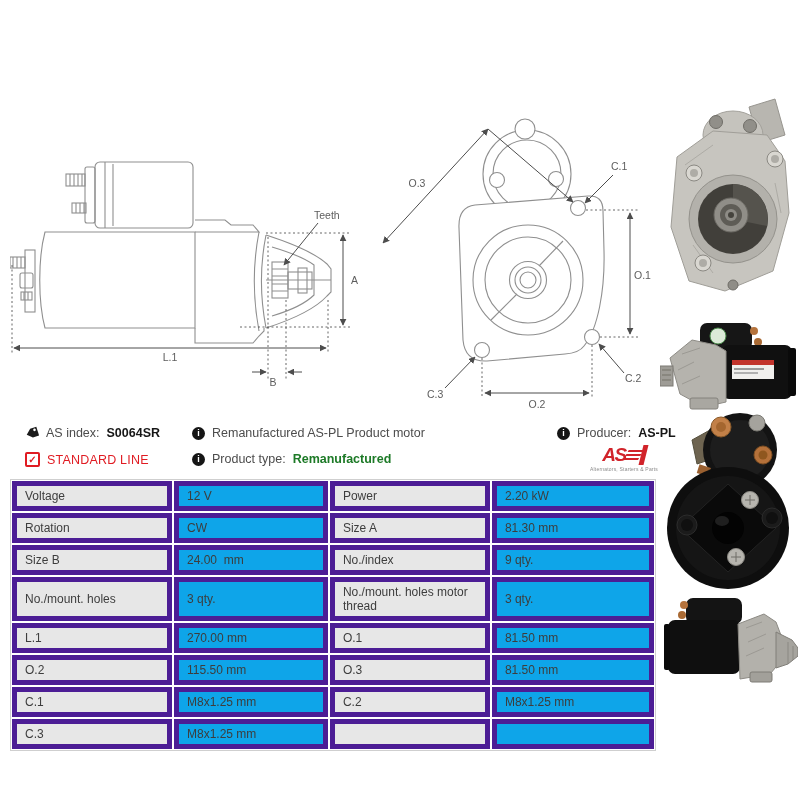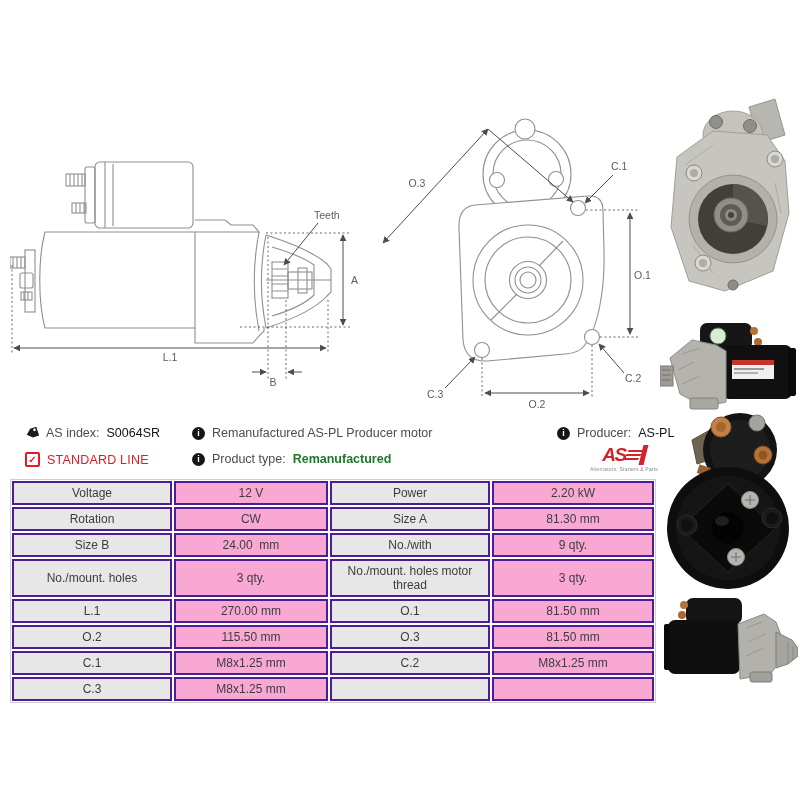--- a/index.html
+++ b/index.html
@@ -5,21 +5,21 @@
   html,body{margin:0;padding:0;background:#fff;}
   .page{position:relative;width:800px;height:800px;background:#fff;overflow:hidden;
         font-family:"Liberation Sans",sans-serif;color:#3f3f3f;}
   svg text{font-family:"Liberation Sans",sans-serif;fill:#5d5d5d;font-size:10.5px;}
   .abs{position:absolute;}
 
   
   .info-area{position:absolute;left:10px;top:423px;width:648px;height:54px;font-size:12.5px;}
   .info-row{position:absolute;left:0;width:100%;height:24px;}
   .info-item{position:absolute;display:flex;align-items:center;gap:7px;white-space:nowrap;}
-  .info-item b{color:#161616;font-weight:normal;}
+  .info-item b{color:#161616;font-weight:bold;}
   .muted{color:#4c4c4c;}
   .red-bold{color:#e01b22;font-weight:normal;letter-spacing:.2px;}
   .green-bold{color:#1d7a27;font-weight:bold;}
   .info-icon{width:13px;height:13px;border-radius:50%;background:#151515;color:#fff;
              display:inline-flex;align-items:center;justify-content:center;
              font-size:9px;font-weight:bold;flex:0 0 13px;}
   .info-icon::after{content:"i";}
   .check-icon{width:11px;height:11px;border:2px solid #e01b22;border-radius:2px;
               display:inline-flex;align-items:center;justify-content:center;flex:0 0 11px;}
   .check-icon::after{content:"✓";color:#e01b22;font-size:10px;font-weight:bold;line-height:1;}
@@ -29,24 +29,24 @@
   .logo-row{display:flex;align-items:flex-end;justify-content:center;height:22px;}
   .logo-as{font-style:italic;font-weight:bold;font-size:19px;line-height:20px;color:#d1232a;letter-spacing:-1.5px;}
   .logo-stripes{width:15px;height:13px;margin:0 0 2px -1px;transform:skewX(-30deg);
                 background:repeating-linear-gradient(#d1232a 0 2px,rgba(0,0,0,0) 2px 4.2px);}
   .logo-bar{width:5px;height:20px;background:#d1232a;transform:skewX(-14deg);margin:0 0 0 1px;}
   .logo-tagline{font-size:5px;color:#8a8a8a;margin-top:1px;letter-spacing:.2px;white-space:nowrap;}
 
   
   .spec-table{position:absolute;left:10px;top:479px;width:646px;border-collapse:separate;
               border-spacing:2px;background:#fff;outline:1px solid #cfcfcf;outline-offset:-1px;}
-  .spec-table td{border:2px solid #4c1d95;font-size:12px;color:#3d3d3d;text-align:center;
+  .spec-table td{border:5px solid #4c1d95;font-size:12px;color:#3d3d3d;text-align:left;
                  padding:1px 8px;height:18px;vertical-align:middle;white-space:pre-wrap;}
   .spec-table td.lab{background:#e7e7e7;}
-  .spec-table td.val{background:#f9a8d4;}
+  .spec-table td.val{background:#0ea5e9;}
   .spec-table tr.tall td{height:32px;margin-top:11px;}
 </style>
 </head>
 <body>
 
 <div class="page">
 
   <svg class="abs" style="left:10px;top:95px" width="360" height="300" viewBox="0 0 360 300">
     <defs>
       <marker id="ae" viewBox="0 0 10 10" refX="9" refY="5" markerWidth="7" markerHeight="7" orient="auto">
@@ -256,21 +256,21 @@
           <g transform="rotate(-18 7 7)">
             <path d="M13,2.5 L6.5,2.5 L1.5,7 L6.5,11.5 L13,11.5 Z" fill="#1b1b1b"></path>
             <circle cx="10.4" cy="4.8" r="1.3" fill="#fff"></circle>
           </g>
         </svg>
         <span class="muted">AS index:</span>
         <b>S0064SR</b>
       </div>
       <div class="info-item" style="left:182px;top:3px">
         <span class="info-icon"></span>
-        <span class="muted">Remanufactured AS-PL Producer motor</span>
+        <span class="muted">Remanufactured AS-PL Product motor</span>
       </div>
       <div class="info-item" style="left:547px;top:3px">
         <span class="info-icon"></span>
         <span class="muted">Producer:</span>
         <b>AS-PL</b>
       </div>
     </div>
     <div class="info-row" style="top:25px">
       <div class="info-item" style="left:15px;top:4px">
         <span class="check-icon"></span>
@@ -308,21 +308,21 @@
       </tr>
       <tr>
         <td class="lab">Rotation</td>
         <td class="val">CW</td>
         <td class="lab">Size A</td>
         <td class="val">81.30 mm</td>
       </tr>
       <tr>
         <td class="lab">Size B</td>
         <td class="val">24.00  mm</td>
-        <td class="lab">No./with</td>
+        <td class="lab">No./index</td>
         <td class="val">9 qty.</td>
       </tr>
       <tr class="tall">
         <td class="lab">No./mount. holes</td>
         <td class="val">3 qty.</td>
         <td class="lab">No./mount. holes motor thread</td>
         <td class="val">3 qty.</td>
       </tr>
       <tr>
         <td class="lab">L.1</td>

